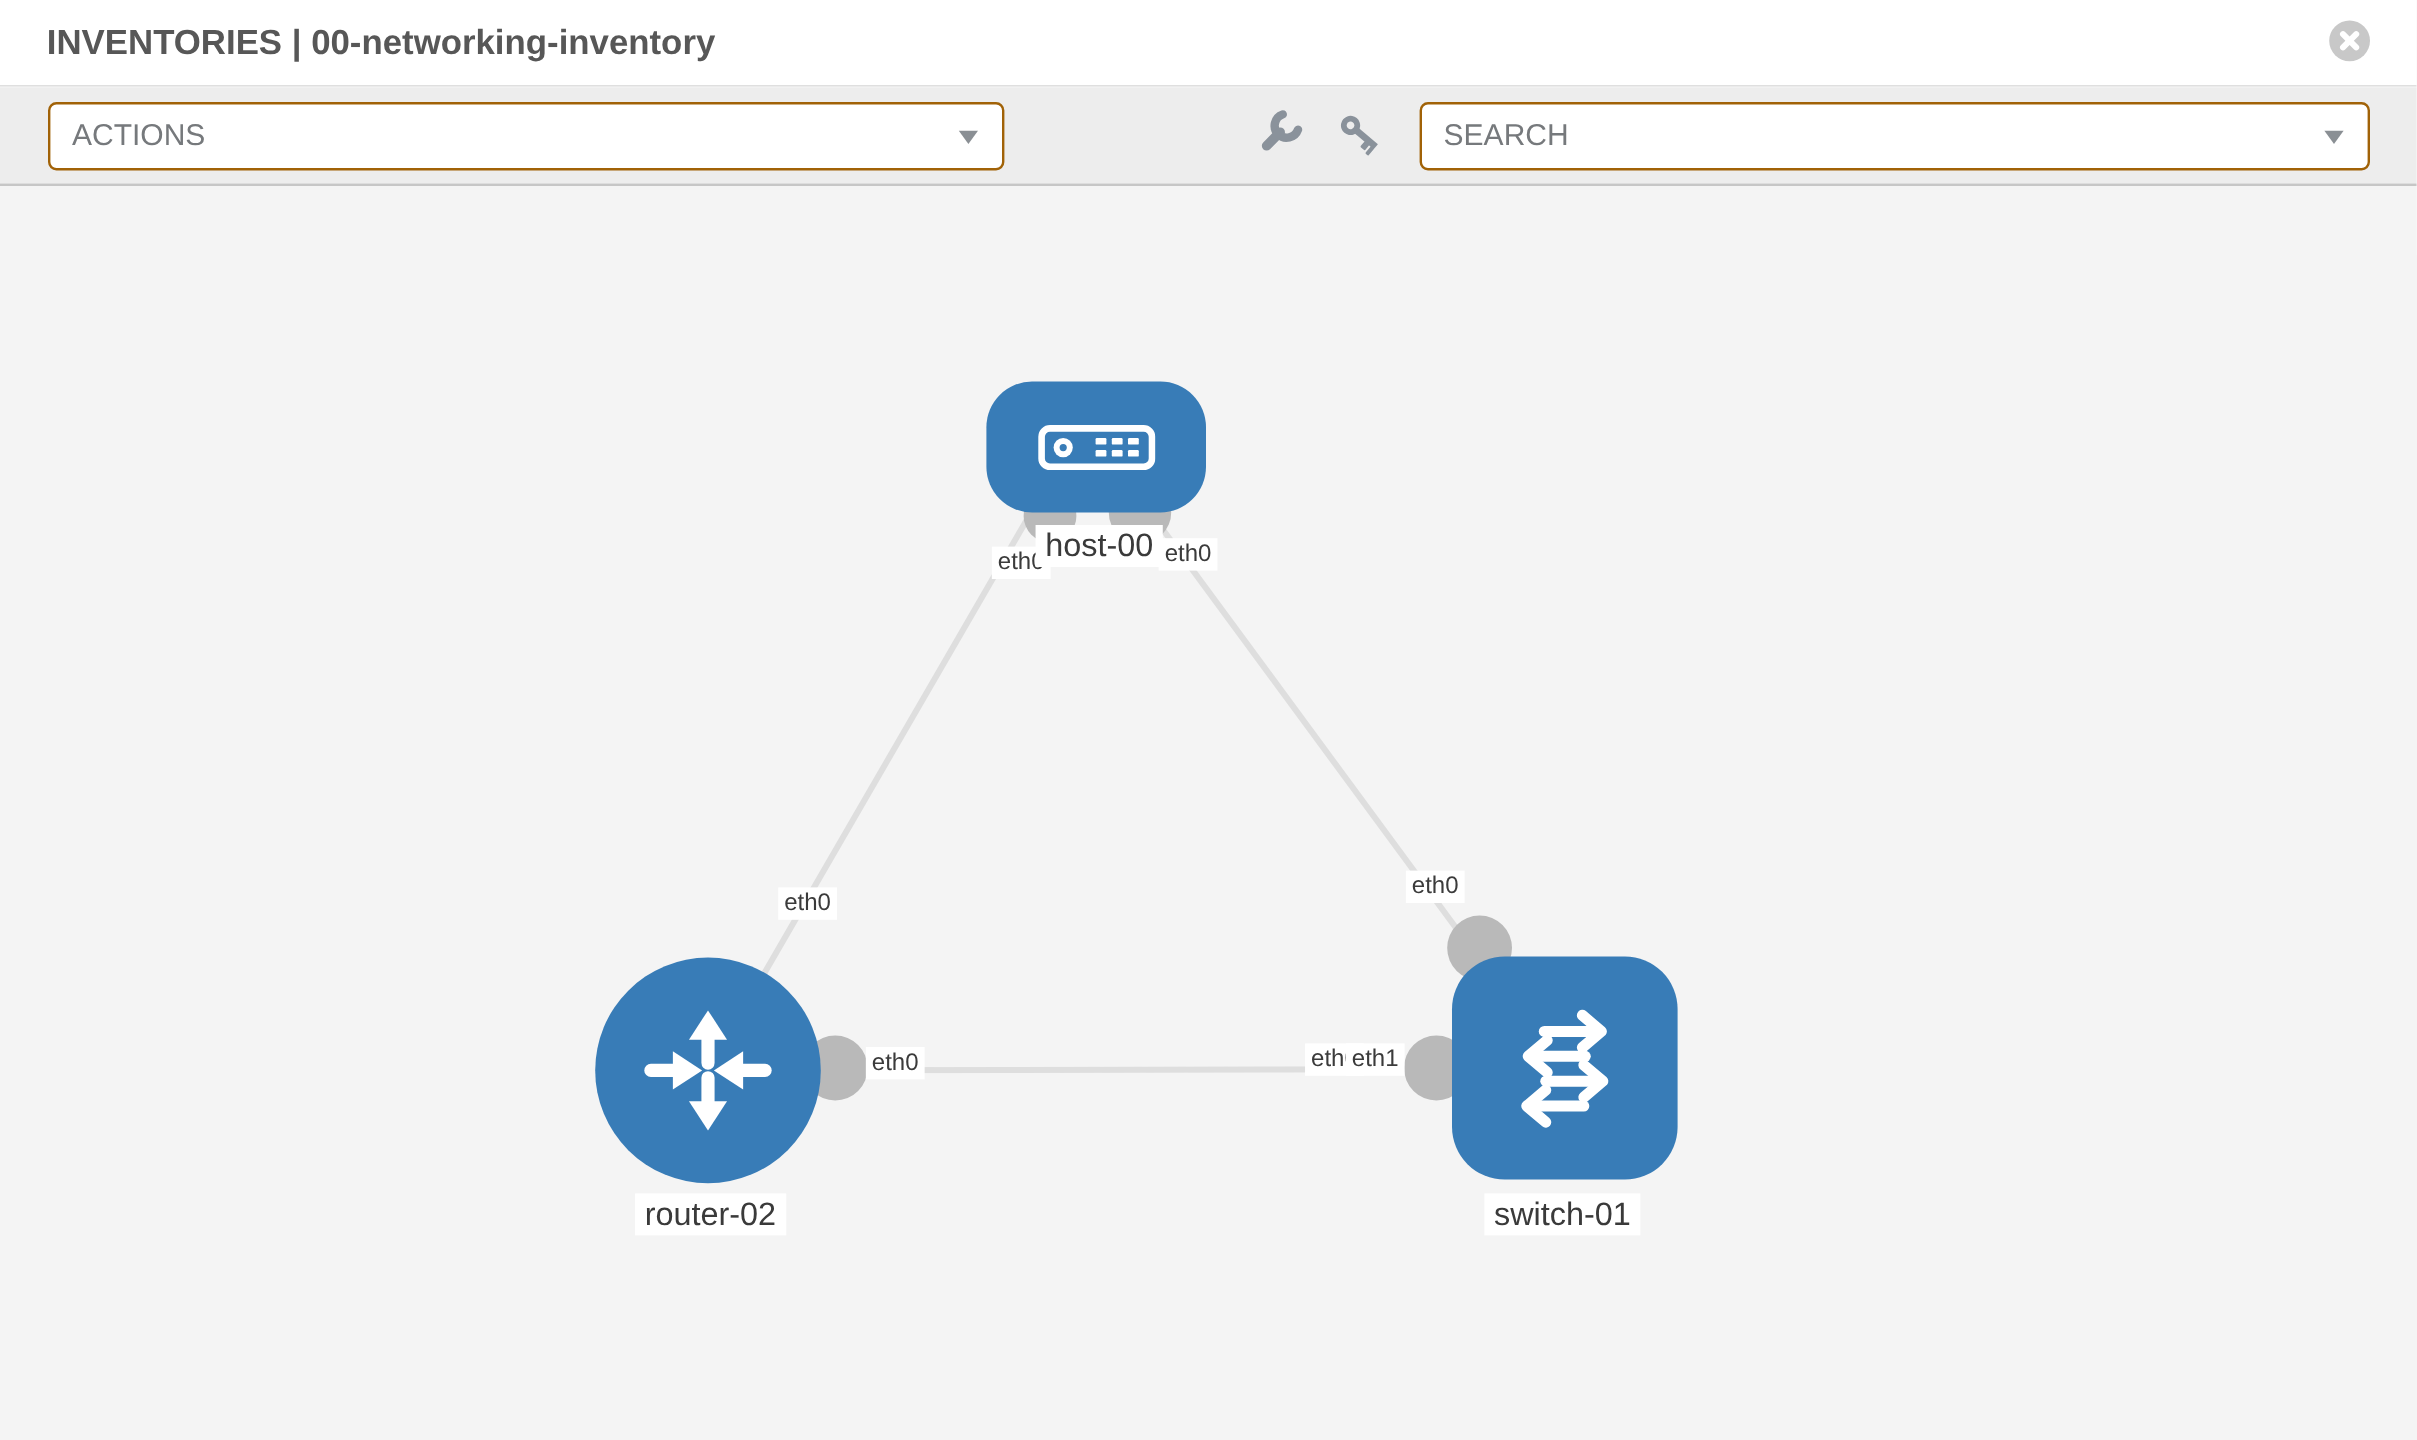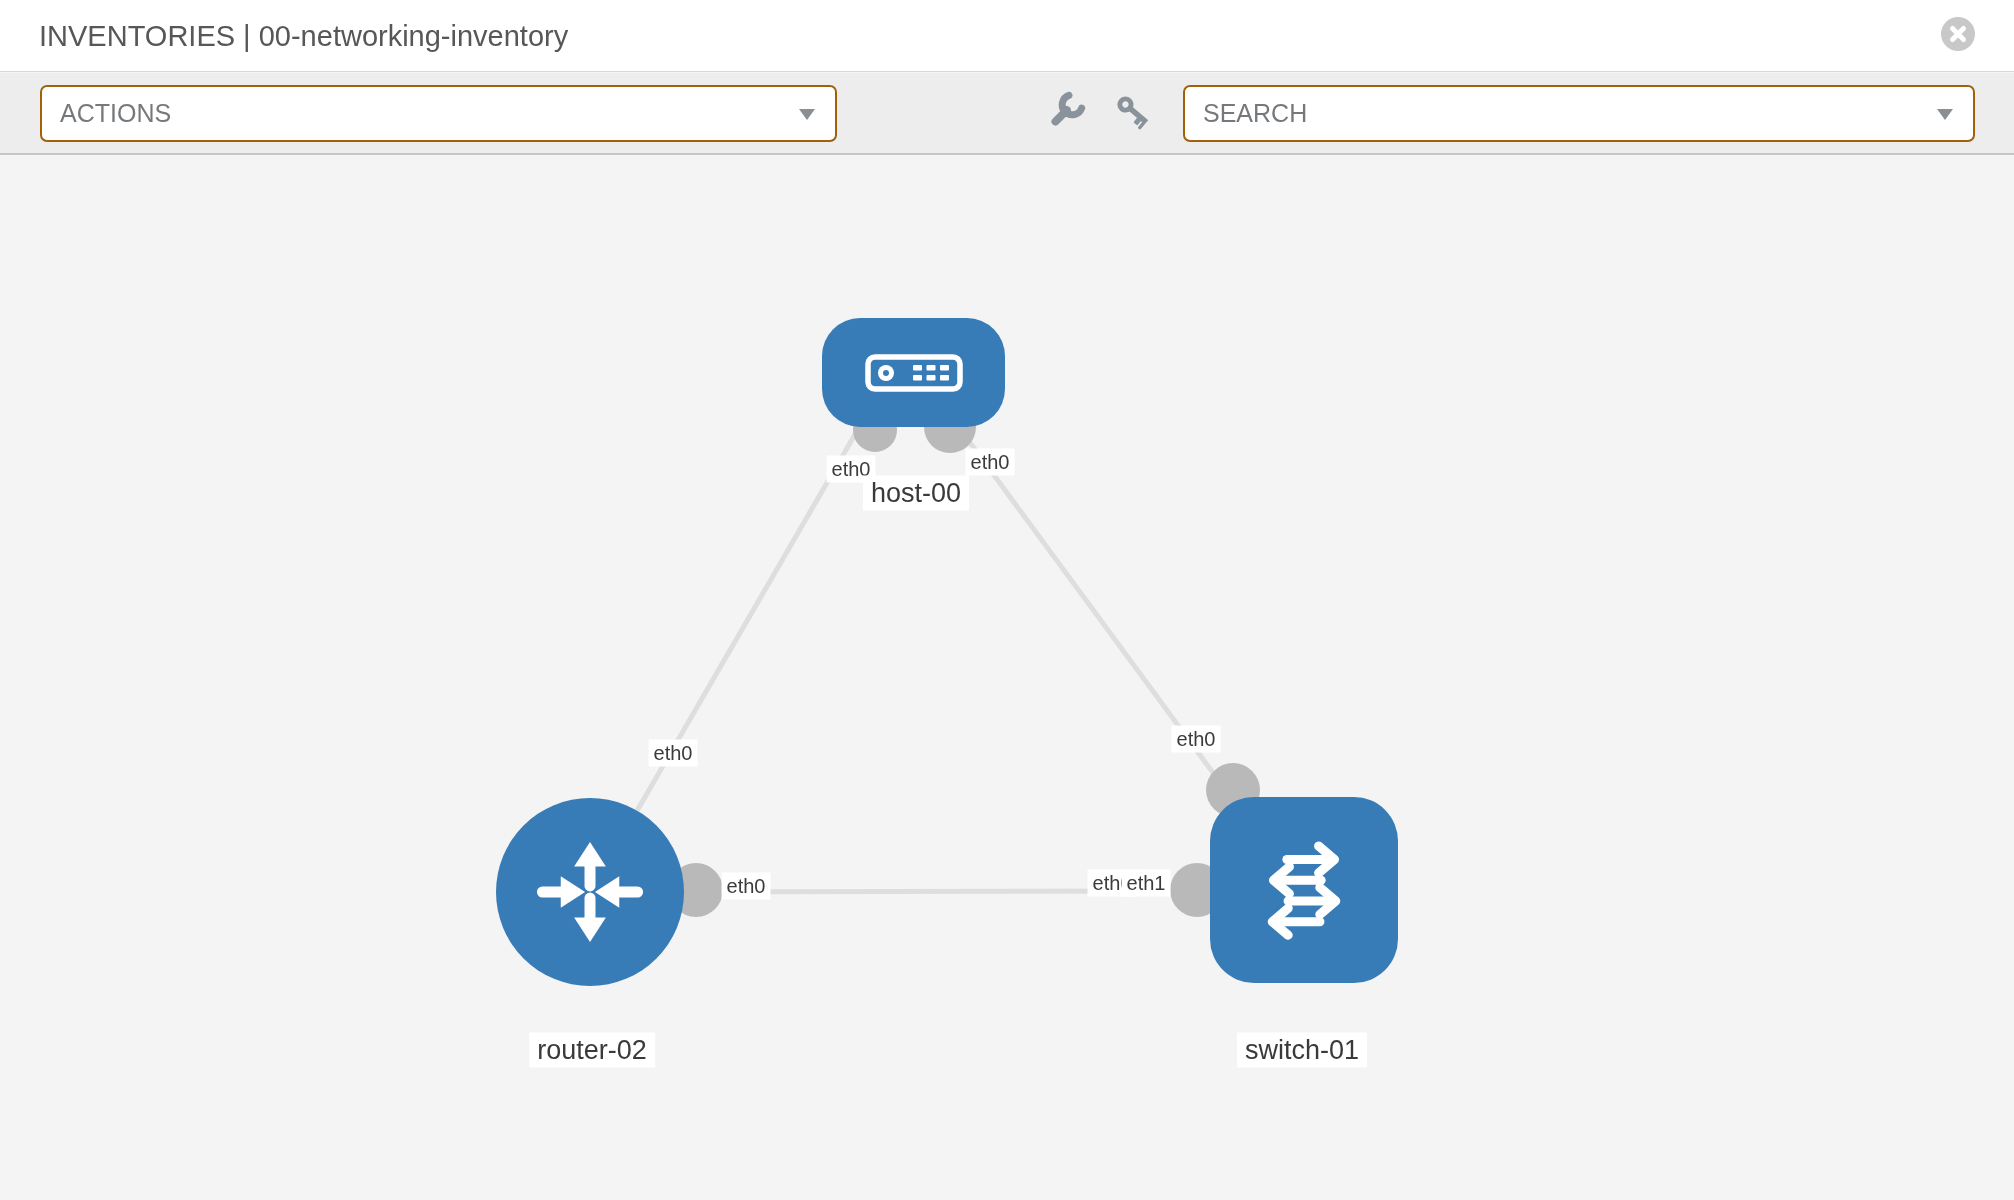--- a/index.html
+++ b/index.html
@@ -4,21 +4,21 @@
 <style>
   html,body{margin:0;padding:0;background:#fff;}
   *{box-sizing:border-box;}
   #app{position:relative;width:2014px;height:1200px;overflow:hidden;
        font-family:"Liberation Sans",sans-serif;background:#f4f4f4;}
 
   
   .header{position:absolute;left:0;top:0;width:2014px;height:72px;background:#ffffff;
           border-bottom:1px solid #d8d8d8;}
   .header-title{position:absolute;left:39px;top:0;height:83px;line-height:72px;
-                font-size:29px;font-weight:400;color:#575757;letter-spacing:0;}
+                font-size:29px;font-weight:700;color:#575757;letter-spacing:0;}
   .close-btn{position:absolute;left:1941px;top:17px;width:34px;height:34px;border-radius:50%;
              background:#c8c8c8;display:flex;align-items:center;justify-content:center;cursor:pointer;}
 
   
   .toolbar{position:absolute;left:0;top:73px;width:2014px;height:82px;background:#ededed;
            border-bottom:2px solid #c6c6c6;}
   .combo{position:absolute;top:12px;height:57px;background:#ffffff;border:2px solid #a16207;
          border-radius:7px;font-size:25px;color:#76797c;line-height:53px;padding-left:18px;cursor:pointer;}
   .combo-actions{left:40px;width:797px;}
   .combo-search{left:1183px;width:792px;}
@@ -35,21 +35,21 @@
   .links-layer{position:absolute;left:0;top:0;z-index:1;}
 
   .node{position:absolute;z-index:3;display:flex;align-items:center;justify-content:center;
         background:#387cb7;cursor:pointer;}
   .node-host{left:822px;top:163px;width:183px;height:109px;border-radius:38px;}
   .node-router{left:496px;top:643px;width:188px;height:188px;border-radius:50%;}
   .node-switch{left:1210px;top:642px;width:188px;height:186px;border-radius:44px;}
 
   .chip{position:absolute;z-index:2;background:#ffffff;color:#3b3b3b;font-size:20px;
         padding:2px 5px;white-space:nowrap;transform:translate(-50%,-50%);}
-  .node-label{font-size:27px;color:#3a3a3a;padding:2px 8px;margin-top:38px;}
+  .node-label{font-size:27px;color:#3a3a3a;padding:2px 8px;}
 </style>
 </head>
 <body>
 
 <div id="app">
 
   <div class="header">
     <div class="header-title">INVENTORIES | 00-networking-inventory</div>
     <div class="close-btn">
       <svg width="20" height="20" viewBox="0 0 20 20">

